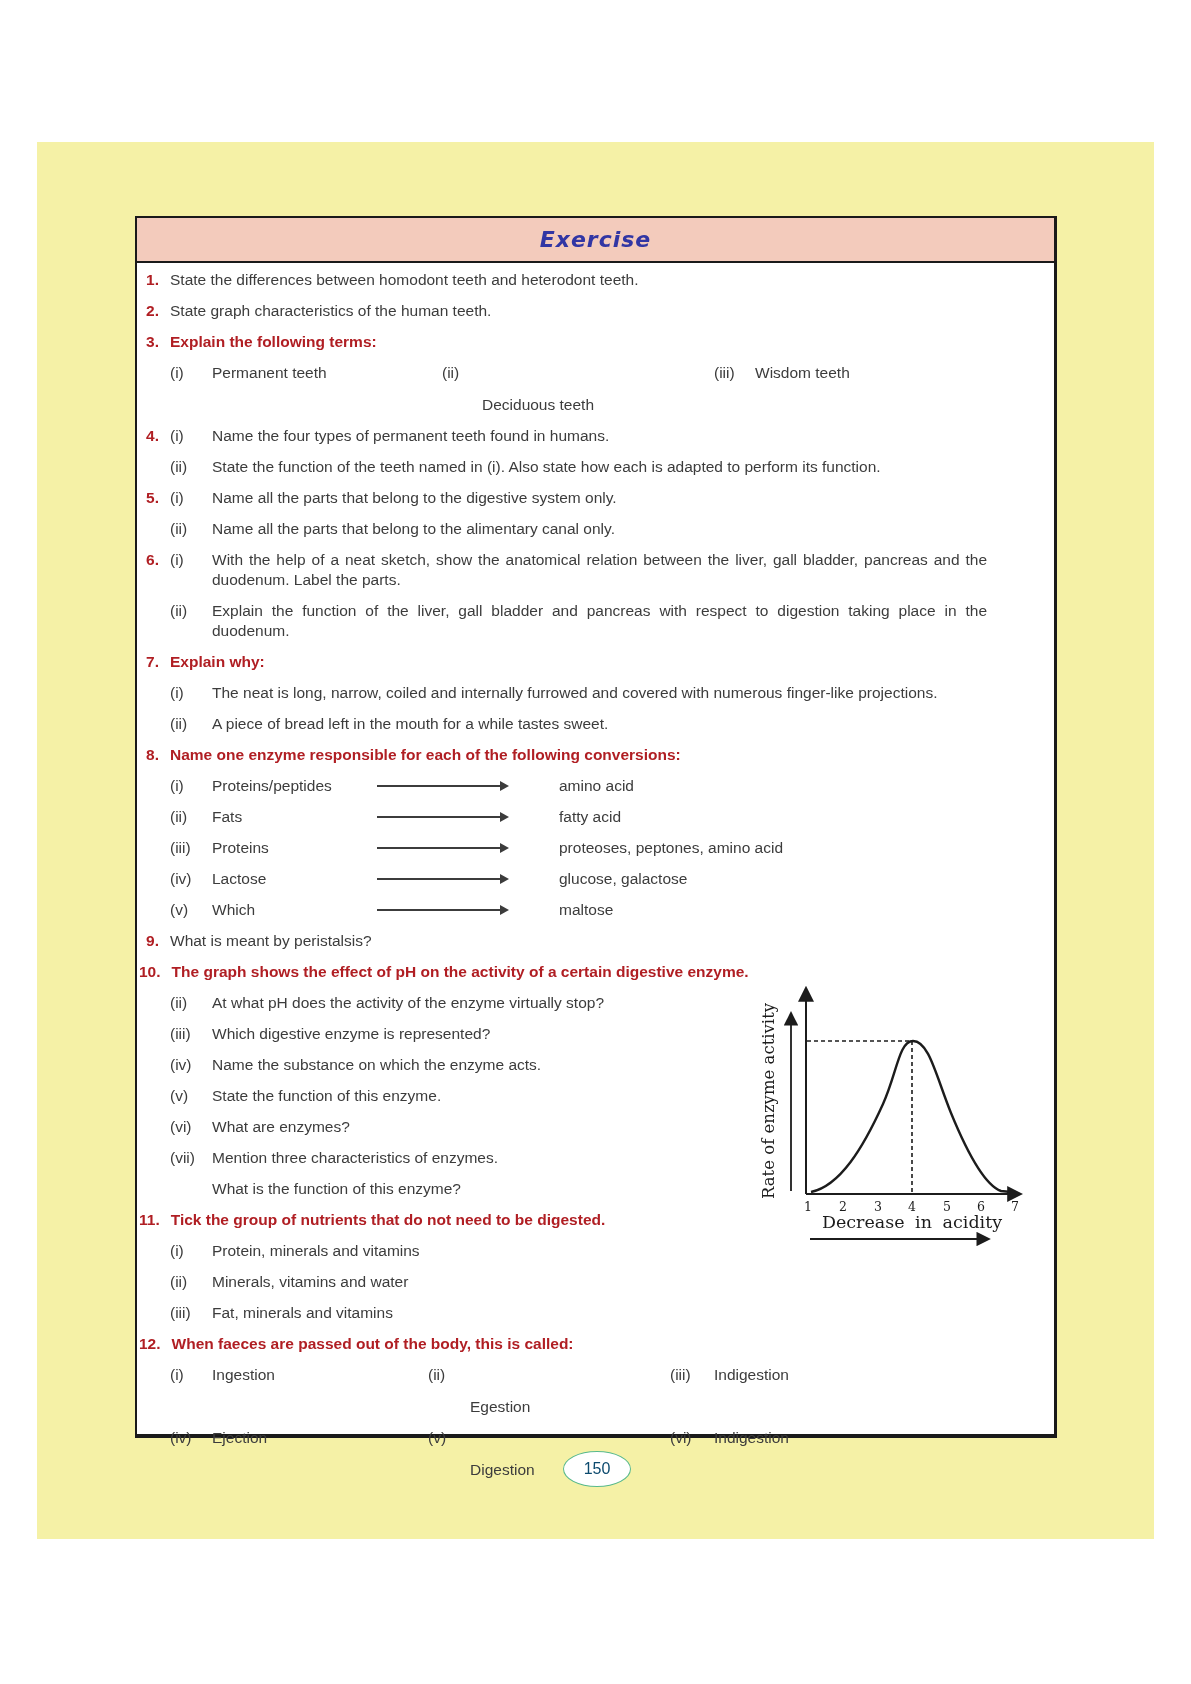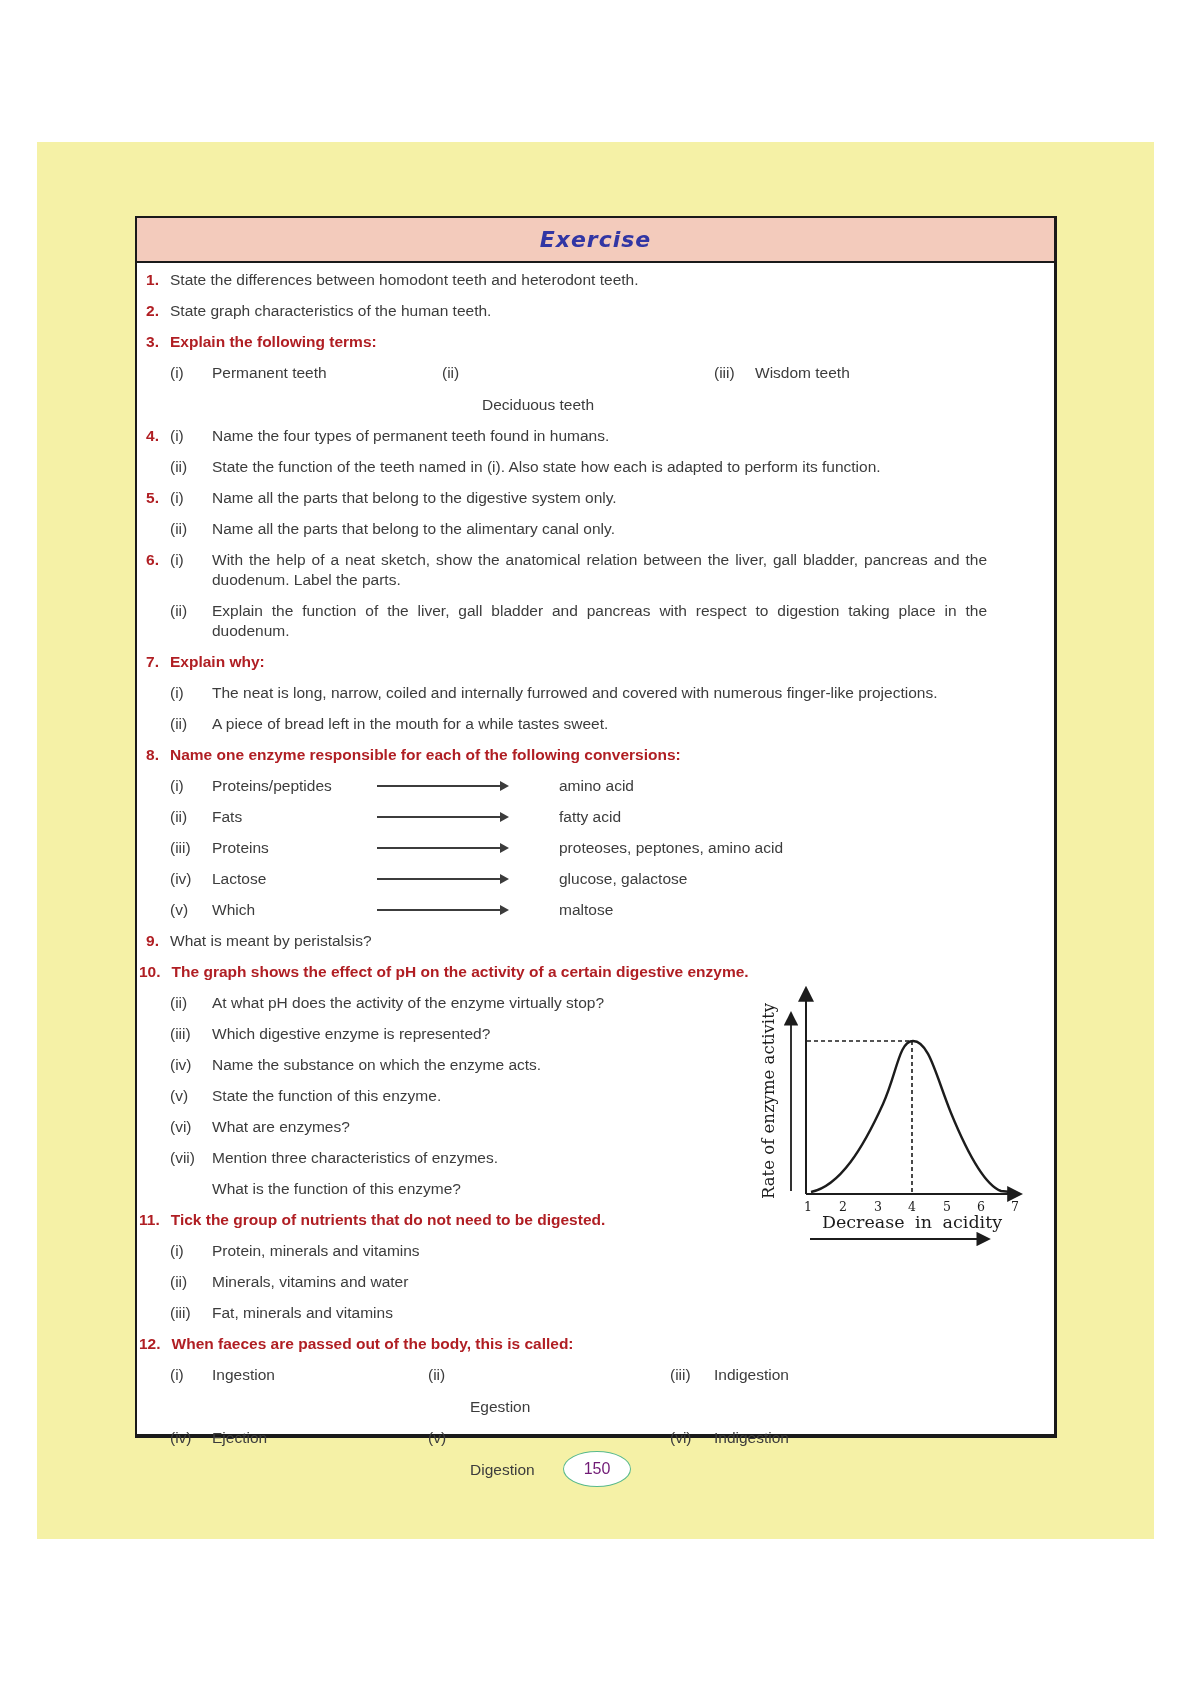--- a/index.html
+++ b/index.html
@@ -36,21 +36,21 @@
   .conv-to{margin-left:52px;}
   
   .graph{position:absolute;left:553px;top:697px;}
   .glabel,.gxlabel,.gtick{font-family:"DejaVu Serif",serif;fill:#1c1c1c;}
   .glabel{font-size:16.5px;}
   .gxlabel{font-size:17.5px;word-spacing:5px;}
   .gtick{font-size:12.5px;text-anchor:middle;}
   
   .pagenum-oval{position:absolute;left:526px;top:1309px;width:66px;height:34px;background:#ffffff;
         border:1.5px solid #58b98c;border-radius:50%;display:flex;align-items:center;justify-content:center;
-        font-size:16px;color:#701a75;}
+        font-size:16px;color:#0c4a6e;}
 </style>
 </head>
 <body>
 
 <div class="canvas">
   <div class="yellow">
     <div class="box">
       <div class="band">
         <span class="title">Exercise</span>
       </div>

